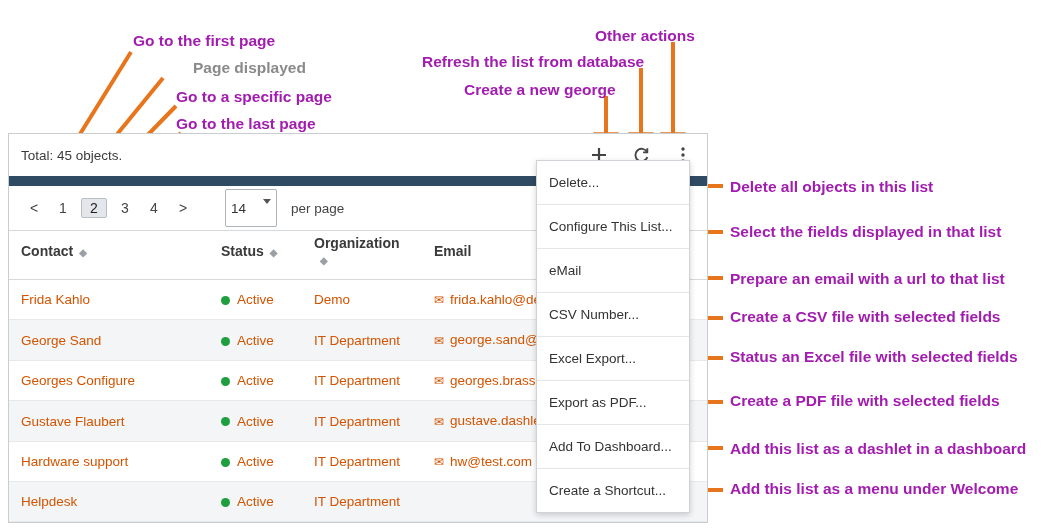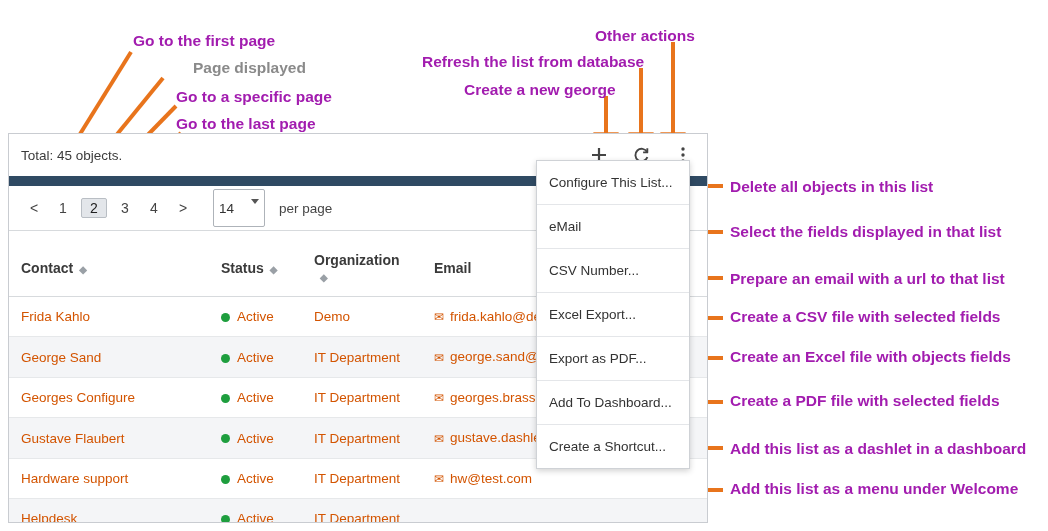--- a/index.html
+++ b/index.html
@@ -66,21 +66,21 @@
     color:#444;cursor:pointer;
     padding:1px 4px;
   }
   .pg.current{
     background:#e3e6ea;border:1px solid #b9bec4;border-radius:2px;
     color:#222;font-weight:normal;
     padding:1px 5px;
   }
   .pg.arrowch{color:#444;}
   .ppage-select{
-    margin-left:12px;
+    margin-left:24px;
     border:1px solid #aeb3b9;border-radius:2px;
     background:#fff;
     height:24px;width:52px;
     display:flex;align-items:center;
     padding:18px 5px;box-sizing:border-box;
     font-size:13.5px;color:#333;
     position:relative;
     cursor:pointer;
   }
   .ppage-select .caret{
@@ -89,21 +89,21 @@
     border-top:5px solid #555;
   }
   .perpage-label{margin-left:7px;font-size:13.5px;color:#444;}
   table.lst{
     width:100%;border-collapse:collapse;
     table-layout:fixed;
   }
   table.lst th{
     text-align:left;
     font-size:14px;font-weight:bold;color:#3a3a3a;
-    padding:21px 10px 12px 12px;
+    padding:4px 10px 12px 12px;
     border-top:1px solid #d7dadd;
     border-bottom:1px solid #d7dadd;
     background:#fff;
     position:relative;
   }
   table.lst td{
     font-size:13.5px;
     padding:12px 10px 12px 12px;
     border-bottom:1px solid #e6e8ea;
     color:#d35400;
@@ -182,21 +182,21 @@
 <div class="ann" style="left:176px;top:115px;">Go to the last page</div>
 <div class="ann" style="left:223px;top:142px;">Number of items per page</div>
 <div class="ann" style="left:281px;top:194px;">Order the list on a column</div>
 <div class="ann" style="left:595px;top:27px;">Other actions</div>
 <div class="ann" style="left:422px;top:53px;">Refresh the list from database</div>
 <div class="ann" style="left:464px;top:81px;">Create a new george</div>
 <div class="ann" style="left:730px;top:178px;">Delete all objects in this list</div>
 <div class="ann" style="left:730px;top:223px;">Select the fields displayed in that list</div>
 <div class="ann" style="left:730px;top:270px;">Prepare an email with a url to that list</div>
 <div class="ann" style="left:730px;top:308px;">Create a CSV file with selected fields</div>
-<div class="ann" style="left:730px;top:348px;">Create an Excel file with objects fields</div>
+<div class="ann" style="left:730px;top:348px;">Status an Excel file with selected fields</div>
 <div class="ann" style="left:730px;top:392px;">Create a PDF file with selected fields</div>
 <div class="ann" style="left:730px;top:440px;">Add this list as a dashlet in a dashboard</div>
 <div class="ann" style="left:730px;top:480px;">Add this list as a menu under Welcome</div>
 
 <div class="panel">
 
   <div class="panel-head">
     <span class="total-text">Total: 45 objects.</span>
     <div class="head-actions">
       <div class="icon-btn">
@@ -286,20 +286,21 @@
         <td>Helpdesk</td>
         <td class="status"><span class="dot"></span><span>Active</span></td>
         <td>IT Department</td>
         <td></td>
       </tr>
     </tbody>
   </table>
 </div>
 
 <div class="menu">
+  <div class="menu-item">Delete...</div>
   <div class="menu-item">Configure This List...</div>
   <div class="menu-item">eMail</div>
   <div class="menu-item">CSV Number...</div>
   <div class="menu-item">Excel Export...</div>
   <div class="menu-item">Export as PDF...</div>
   <div class="menu-item">Add To Dashboard...</div>
   <div class="menu-item">Create a Shortcut...</div>
 </div>
 
 </body></html>

